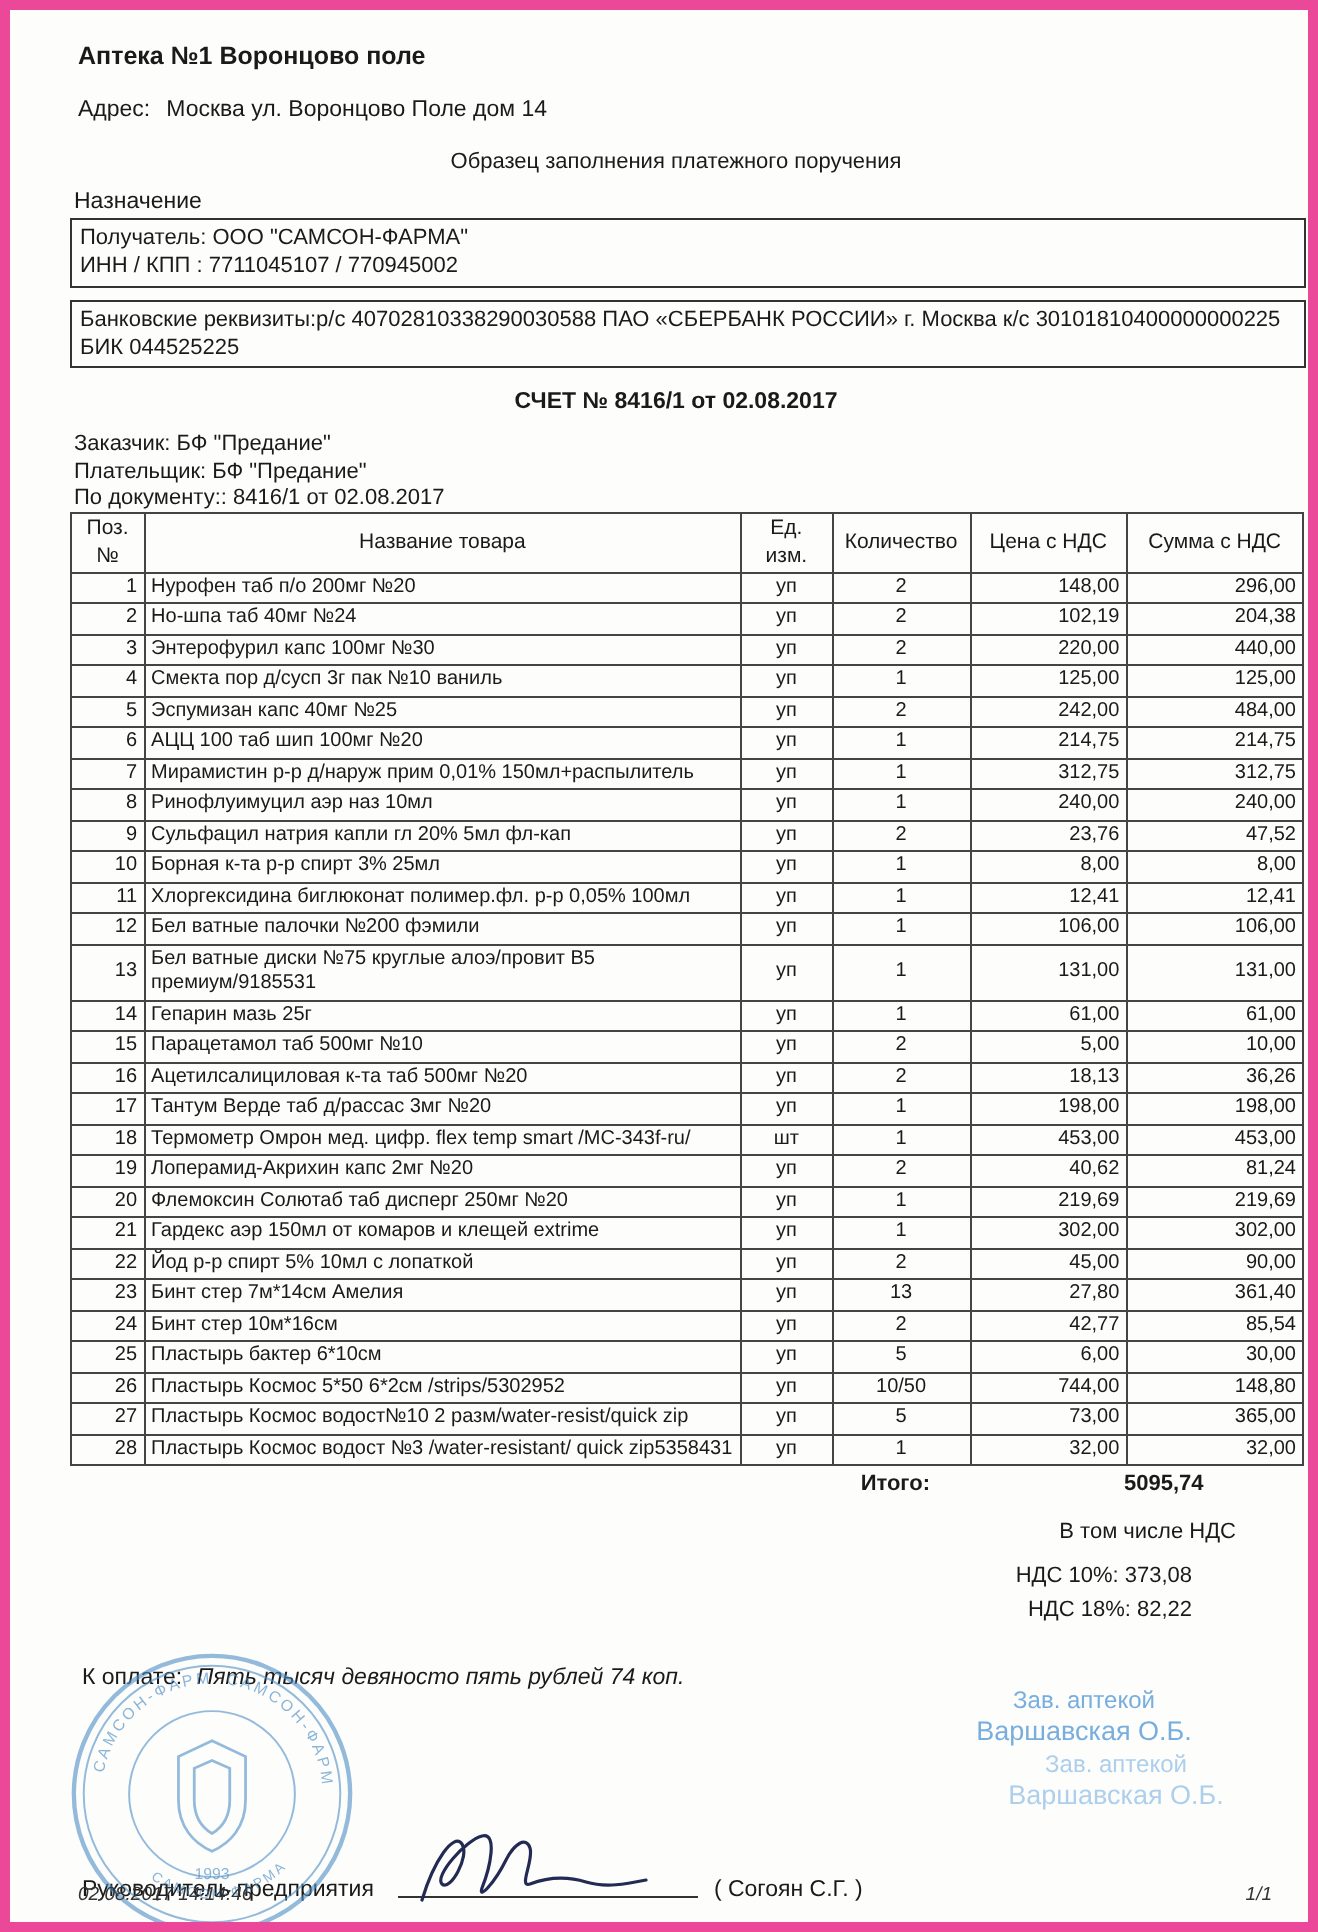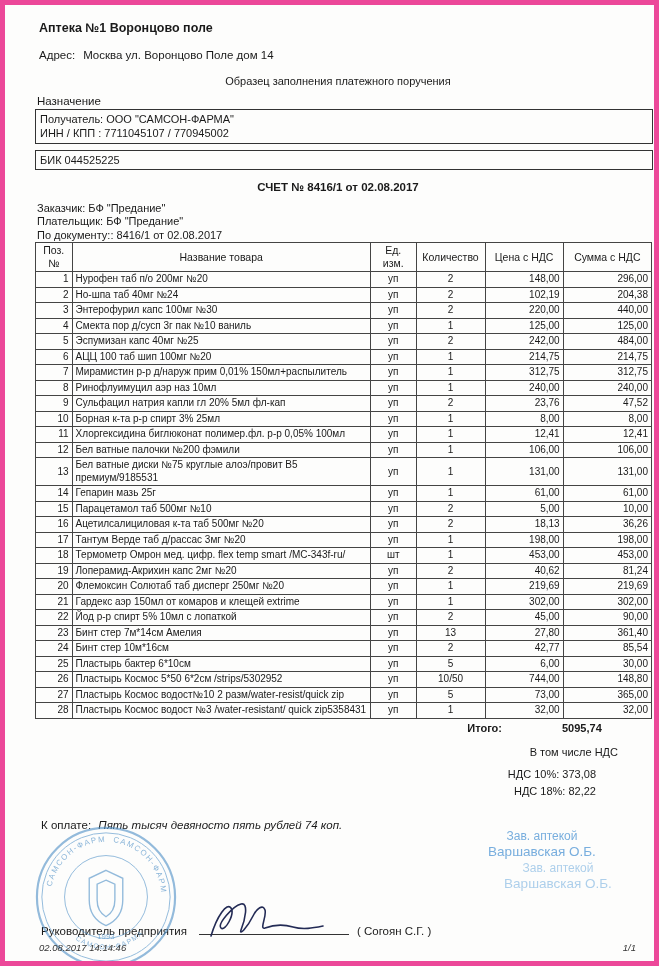--- a/index.html
+++ b/index.html
@@ -33,21 +33,21 @@
   .items-table { width: 617px; border-collapse: collapse; font-size: 10px; margin-top: 0; table-layout: fixed; }
   .items-table th, .items-table td { border: 1px solid #444; padding: 1px 3px; vertical-align: middle; line-height: 1.25; overflow: hidden; }
   .items-table th { font-weight: normal; text-align: center; height: 28px; font-size: 10.5px; }
   .c0 { width: 36px; } td.c0 { text-align: right; }
   .c1 { width: 294px; } td.c1 { text-align: left; }
   .c2 { width: 45px; } td.c2 { text-align: center; }
   .c3 { width: 68px; } td.c3 { text-align: center; }
   .c4 { width: 77px; } td.c4 { text-align: right; }
   .c5 { width: 87px; } td.c5 { text-align: right; }
   .totals { width: 617px; margin-top: 3px; }
-  .total-row { display: flex; justify-content: flex-end; align-items: baseline; font-weight: bold; font-size: 11px; }
+  .total-row { display: flex; justify-content: flex-end; align-items: baseline; font-weight: bold; font-size: 11px; gap: 37px; }
   .total-row .tlabel { margin-right: 60px; }
   .total-row .tvalue { width: 90px; text-align: left; }
   .vat-incl { text-align: right; padding: 12px 34px 0 0; font-size: 11px; }
   .vat-line { text-align: right; padding: 10px 56px 0 0; font-size: 11px; }
   .vat-line + .vat-line { padding-top: 5px; }
   .pay-line { padding: 22px 0 0 6px; font-size: 11.5px; }
   .pay-line .amount { font-style: italic; margin-left: 4px; }
   .sig-area { position: relative; height: 120px; margin-top: 14px; }
   .sig-row { position: absolute; left: 6px; display: flex; align-items: flex-end; font-size: 11.5px; }
   .sig-row.r1 { top: 28px; margin-top: 48px; }
@@ -80,20 +80,21 @@
     <div class="subtitle">Образец заполнения платежного поручения</div>
 
     <div class="purpose-label">Назначение</div>
 
     <div class="box">
       <div>Получатель: ООО "САМСОН-ФАРМА"</div>
       <div>ИНН / КПП : 7711045107 / 770945002</div>
     </div>
 
     <div class="box">
+      <div>Банковские реквизиты:р/с 40702810338290030588 ПАО «СБЕРБАНК РОССИИ» г. Москва к/с 30101810400000000225</div>
       <div>БИК 044525225</div>
     </div>
 
     <div class="invoice-title">СЧЕТ № 8416/1 от 02.08.2017</div>
 
     <div class="party-line">Заказчик: БФ "Предание"</div>
     <div class="party-line">Плательщик: БФ "Предание"</div>
     <div class="party-line">По документу:: 8416/1  от 02.08.2017</div>
 
     <table class="items-table">

